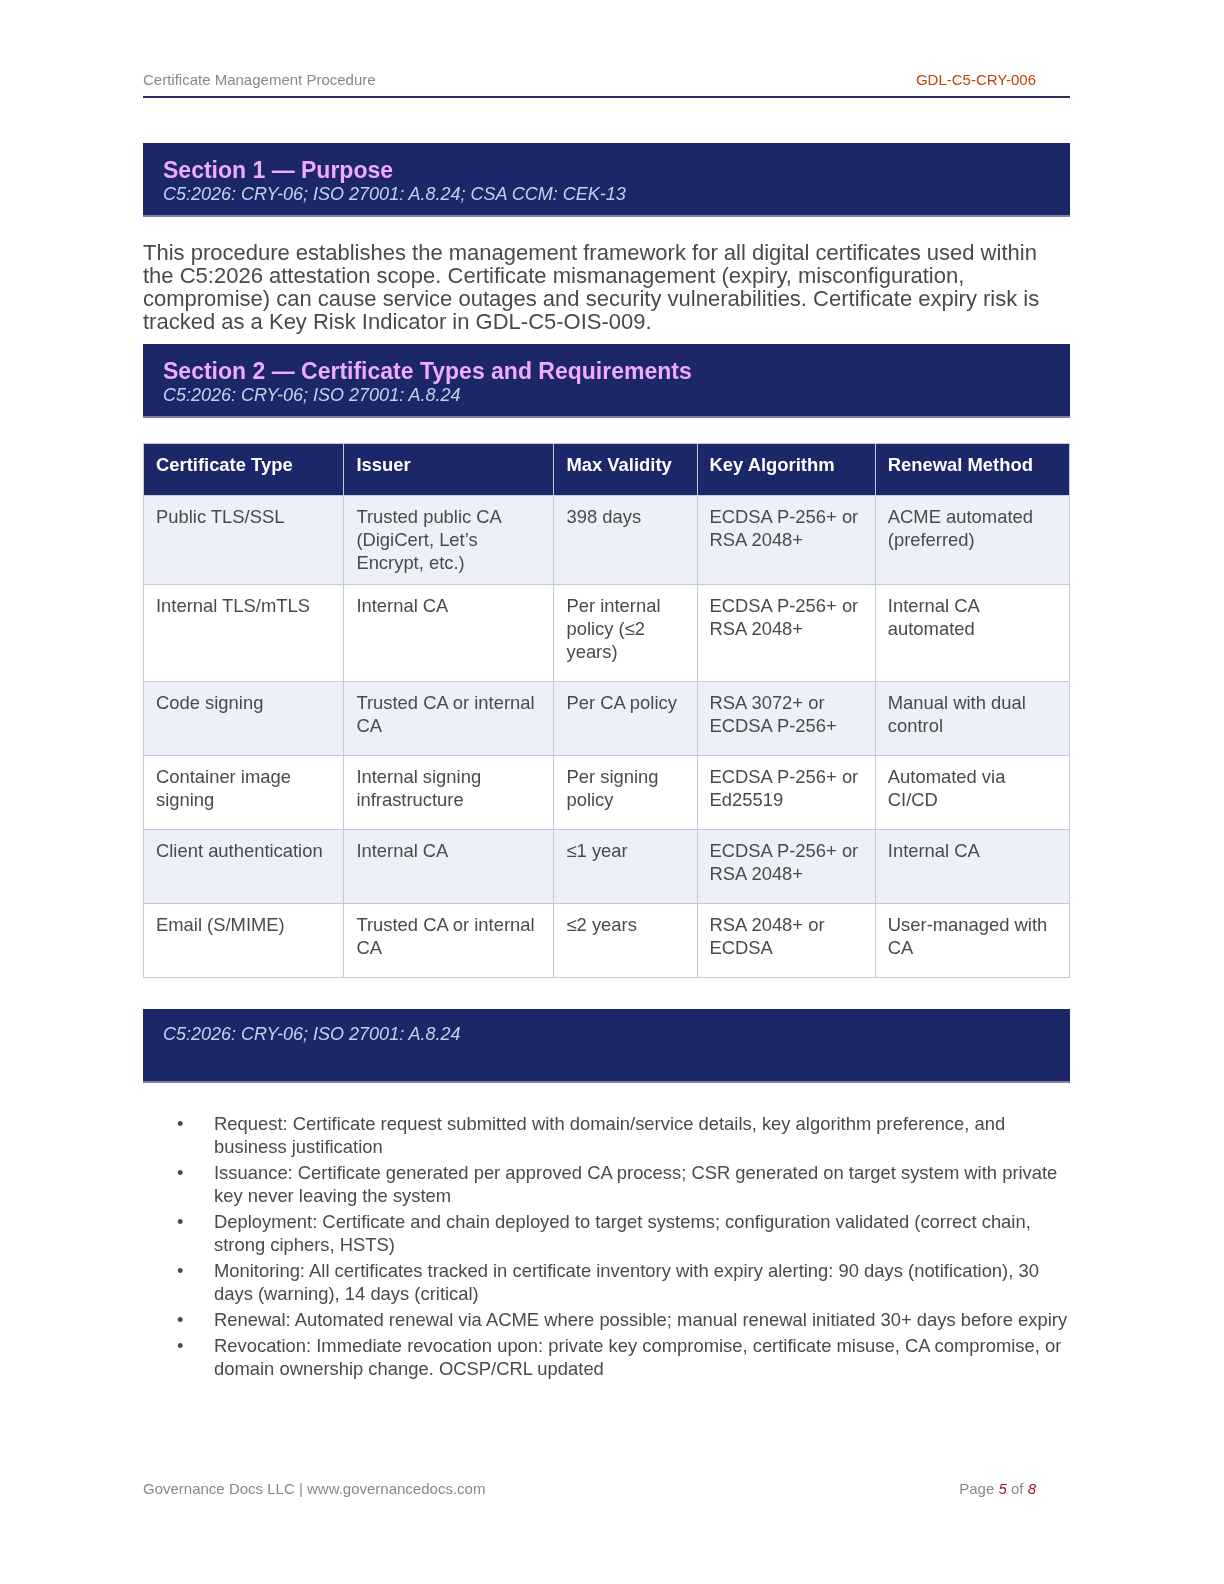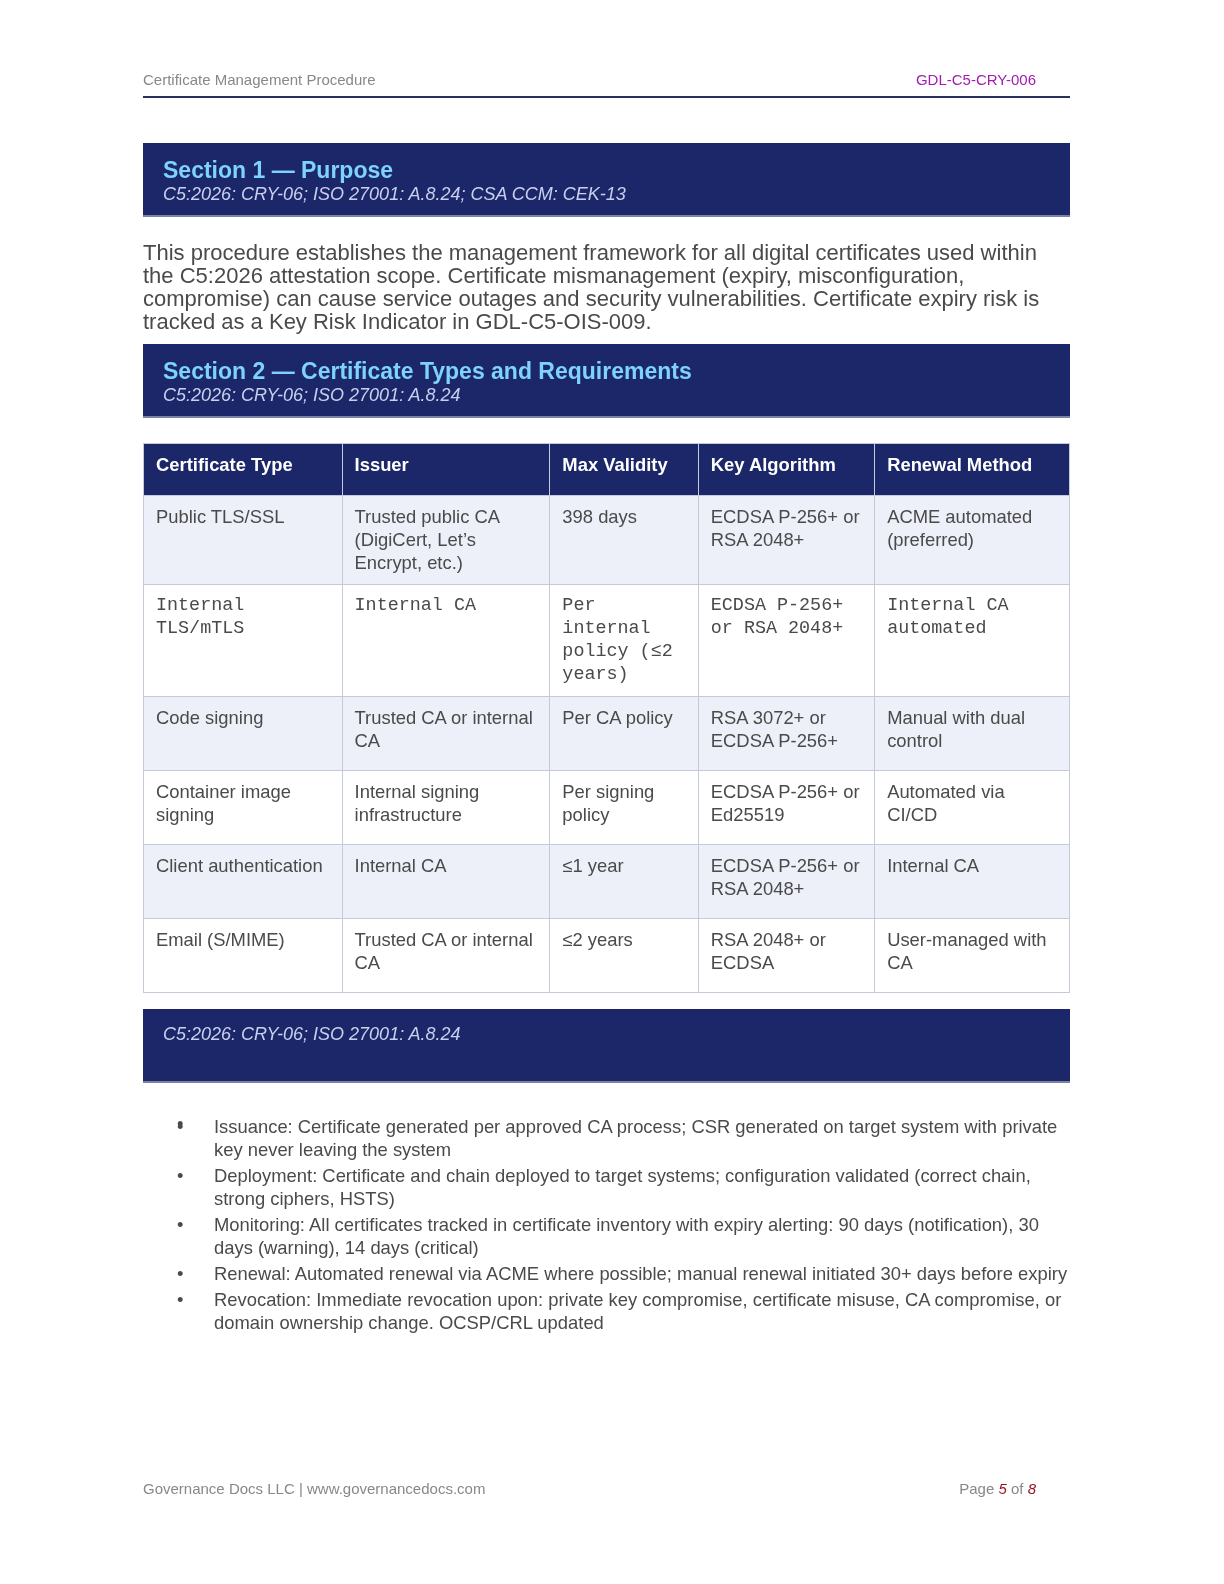--- a/index.html
+++ b/index.html
@@ -1,22 +1,22 @@
 <!DOCTYPE html>
 <html><head>
 <meta charset="utf-8">
 <style>
   html, body { margin: 0; padding: 0; background: #ffffff; }
   body { width: 1224px; height: 1584px; position: relative; font-family: "Liberation Sans", sans-serif; color: #444444; }
   .page-header { position: absolute; left: 143px; top: 70px; width: 927px; height: 26px; border-bottom: 2px solid #2a2f5e; }
   .page-header .left { position: absolute; left: 0; top: 1px; font-size: 15px; color: #888888; }
-  .page-header .right { position: absolute; right: 34px; top: 1px; font-size: 15px; color: #a21caf; }
+  .page-header .right { position: absolute; right: 34px; top: 1px; font-size: 15px; color: #c2410c; }
 
   .section-band { position: absolute; left: 143px; width: 927px; height: 74px; background: #1b2769; border-bottom: 2px solid #7a82a8; box-sizing: border-box; padding: 14px 20px 0 20px; }
-  .section-band .title { font-size: 23px; font-weight: bold; color: #7dd3fc; line-height: 26px; }
+  .section-band .title { font-size: 23px; font-weight: bold; color: #f0abfc; line-height: 26px; }
   .section-band .ref { font-size: 18px; font-style: italic; color: #c9d0ee; line-height: 22px; }
 
   .para { position: absolute; left: 143px; top: 241px; width: 927px; font-size: 22px; line-height: 23px; color: #4a4a4a; }
 
   table.certs { position: absolute; left: 143px; top: 443px; width: 927px; border-collapse: collapse; font-size: 18.4px; line-height: 23px; padding-left: 20px; }
   table.certs th { background: #1b2769; color: #ffffff; text-align: left; font-weight: bold; padding: 9px 12px 18px 12px; border: 1px solid #c6cad8; vertical-align: top; height: 24px; }
   table.certs td { padding: 9px 12px 10px 12px; border: 1px solid #c6cad8; vertical-align: top; color: #4a4a4a; }
   table.certs tr.alt td { background: #edf0f8; }
   table.certs tr.plain td { background: #ffffff; }
   .col1 { width: 198px; } .col2 { width: 214px; } .col3 { width: 138px; } .col4 { width: 178px; } .col5 { width: 199px; }
@@ -61,21 +61,21 @@
     </tr>
   </thead>
   <tbody>
     <tr class="alt" style="height:81px;">
       <td>Public TLS/SSL</td>
       <td>Trusted public CA (DigiCert, Let’s Encrypt, etc.)</td>
       <td>398 days</td>
       <td>ECDSA P-256+ or RSA 2048+</td>
       <td>ACME automated (preferred)</td>
     </tr>
-    <tr class="plain" style="height:97px;font-family:Liberation Mono, monospace;">
+    <tr class="plain" style="height:97px;">
       <td>Internal TLS/mTLS</td>
       <td>Internal CA</td>
       <td>Per internal policy (≤2 years)</td>
       <td>ECDSA P-256+ or RSA 2048+</td>
       <td>Internal CA automated</td>
     </tr>
     <tr class="alt" style="height:74px;margin-top:34px;">
       <td>Code signing</td>
       <td>Trusted CA or internal CA</td>
       <td>Per CA policy</td>
@@ -104,21 +104,21 @@
       <td>User-managed with CA</td>
     </tr>
   </tbody>
 </table>
 
 <div class="section-band" style="top:1009px;">
   <div class="ref">C5:2026: CRY-06; ISO 27001: A.8.24</div>
 </div>
 
 <ul class="lifecycle">
-  <li><span class="bullet">•</span></li>
+  <li><span class="bullet">•</span><span>Request: Certificate request submitted with domain/service details, key algorithm preference, and business justification</span></li>
   <li><span class="bullet">•</span><span>Issuance: Certificate generated per approved CA process; CSR generated on target system with private key never leaving the system</span></li>
   <li><span class="bullet">•</span><span>Deployment: Certificate and chain deployed to target systems; configuration validated (correct chain, strong ciphers, HSTS)</span></li>
   <li><span class="bullet">•</span><span>Monitoring: All certificates tracked in certificate inventory with expiry alerting: 90 days (notification), 30 days (warning), 14 days (critical)</span></li>
   <li><span class="bullet">•</span><span>Renewal: Automated renewal via ACME where possible; manual renewal initiated 30+ days before expiry</span></li>
   <li><span class="bullet">•</span><span>Revocation: Immediate revocation upon: private key compromise, certificate misuse, CA compromise, or domain ownership change. OCSP/CRL updated</span></li>
 </ul>
 
 <div class="page-footer">
   <span class="left">Governance Docs LLC | www.governancedocs.com</span>
   <span class="right">

